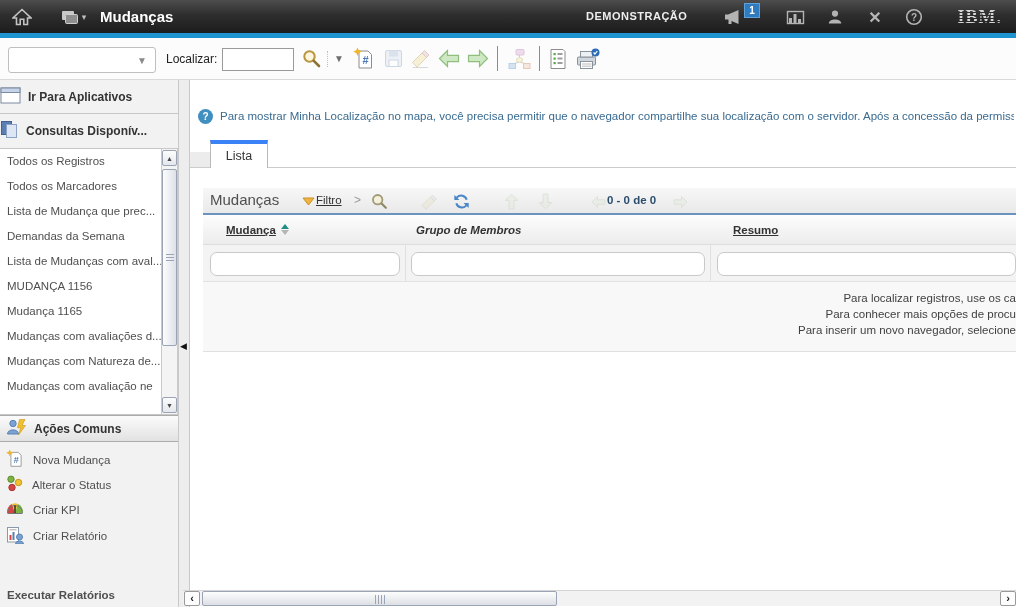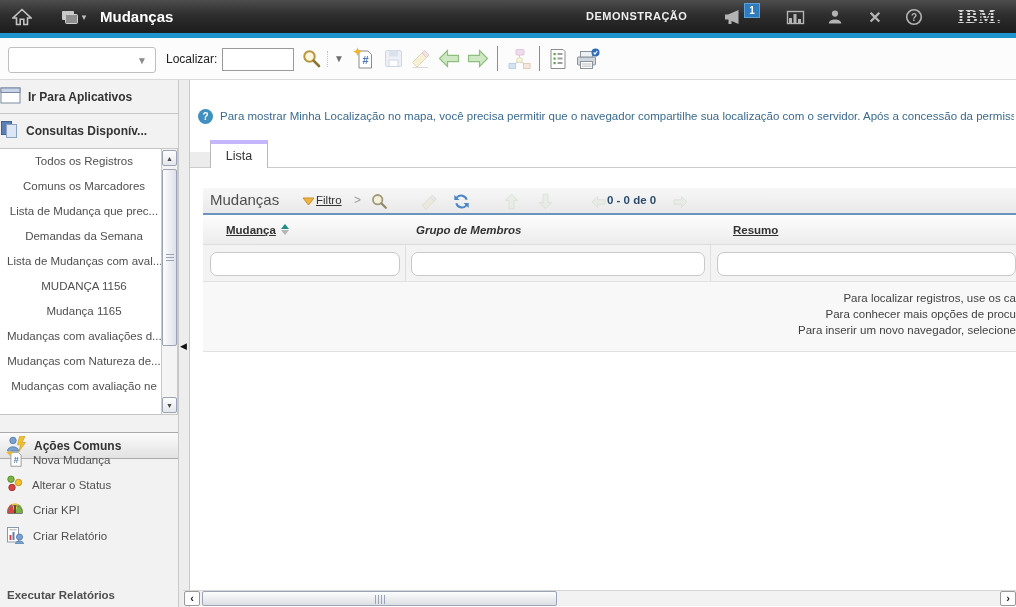--- a/index.html
+++ b/index.html
@@ -32,55 +32,55 @@
   .tb-dotsep { position:absolute; left:327px; top:13px; height:16px; border-left:1px dotted #c0c0c0; }
   .tb-caret { position:absolute; left:334px; top:15px; color:#6f6f6f; font-size:10px; cursor:pointer; }
   .tb-sep { position:absolute; top:8px; height:25px; border-left:1px solid #8c8c8c; }
 
   
   .sidebar { position:absolute; left:0; top:80px; width:178px; height:527px; background:#f2f2f2; }
   .side-head { position:relative; display:flex; align-items:center; gap:7px; font-weight:bold; font-size:12px; color:#333; cursor:pointer; }
   .side-head-1 { height:34px; border-bottom:1px solid #c6c6c6; }
   .side-head-2 { height:33px; }
   .query-list { position:absolute; left:0; top:68px; width:161px; height:267px; background:#fff; border-top:1px solid #c6c6c6; border-bottom:1px solid #c6c6c6; overflow:hidden; }
-  .query-item { height:25px; line-height:25px; padding-left:7px; font-size:11.5px; color:#4f4f4f; white-space:nowrap; overflow:hidden; cursor:pointer;text-align:center; }
+  .query-item { height:25px; line-height:25px; padding-left:7px; font-size:11.5px; color:#4f4f4f; white-space:nowrap; overflow:hidden; cursor:pointer; }
 
   
   .vscroll { position:absolute; left:161px; top:68px; width:17px; height:267px; background:#f4f4f4; border:1px solid #c9c9c9; }
   .vs-btn { position:absolute; left:0; width:15px; height:16px; background:linear-gradient(180deg,#fdfdfd,#e4e7ec); border:1px solid #9aa4b5; border-radius:2px;
     color:#4a4a4a; font-size:7px; text-align:center; line-height:15px; cursor:pointer; }
   .vs-up { top:1px; } .vs-down { bottom:1px; }
   .vs-thumb { position:absolute; left:0; top:20px; width:15px; height:177px; background:linear-gradient(90deg,#fdfdfd,#dde1e8); border:1px solid #9aa4b5; border-radius:2px; cursor:grab; }
   .vs-grip { position:absolute; left:3px; top:50%; margin-top:-4px; width:8px; height:8px;
     background:repeating-linear-gradient(180deg,#9aa4b5 0 1px,rgba(0,0,0,0) 1px 3px); }
 
   .section-bar { position:absolute; left:0; width:178px; height:27px; background:linear-gradient(180deg,#fbfbfb,#e2e2e2);
     border-top:1px solid #ababab; border-bottom:1px solid #ababab; display:flex; align-items:center; gap:7px; padding-left:6px;
     font-weight:bold; font-size:12px; color:#333; cursor:pointer; }
-  .acoes-bar { top:352px;align-items:center; }
+  .acoes-bar { top:335px;align-items:center; }
   .action-item { position:absolute; left:0; width:178px; height:25px; display:flex; align-items:center; gap:9px; padding-left:6px;
     font-size:11.5px; color:#4f4f4f; cursor:pointer; }
   .exec-item { position:absolute; left:0; top:504px; width:178px; height:23px; line-height:23px; padding-left:7px; font-size:11.5px; color:#4f4f4f; cursor:pointer;font-weight:bold; }
 
   
   .splitter { position:absolute; left:178px; top:80px; width:12px; height:527px; background:#ededed;
     border-left:1px solid #c9c9c9; border-right:1px solid #c9c9c9; cursor:col-resize; }
   .split-collapse { position:absolute; left:1px; top:261px; color:#111; font-size:9px; cursor:pointer; }
 
   
   .main { position:absolute; left:190px; top:80px; width:826px; height:527px; background:#fff; }
   .info-row { position:absolute; left:8px; top:27px; width:816px; height:18px; display:flex; align-items:center; gap:7px; overflow:hidden; }
   .info-ic { flex:0 0 15px; width:15px; height:15px; border-radius:50%; background:#3f8fc0; color:#fff; font-size:10px; font-weight:bold;
     text-align:center; line-height:15px; }
   .info-text { white-space:nowrap; color:#3a6b91; font-size:11.5px; }
 
   .tabstrip-left { position:absolute; left:0; top:72px; width:20px; height:16px; background:#ececec; }
   .tabstrip-border { position:absolute; left:0; top:87px; width:826px; border-top:1px solid #cccccc; }
   .tab-lista { position:absolute; left:20px; top:60px; width:58px; height:28px; background:#fff; border:1px solid #b9b9b9; border-bottom:none;
-    border-top:4px solid #c4b5fd; text-align:center; line-height:24px; font-size:12.5px; color:#333; cursor:pointer; z-index:2; }
+    border-top:4px solid #3b82f6; text-align:center; line-height:24px; font-size:12.5px; color:#333; cursor:pointer; z-index:2; }
 
   
   .card { position:absolute; left:13px; top:108px; width:813px; }
   .card-toolbar { position:relative; height:27px; background:linear-gradient(180deg,#f7f7f7,#e9e9e9); border-bottom:2px solid #6a93be; }
   .card-title { position:absolute; left:7px; top:3px; font-size:15px; color:#4f4f4f; }
   .ct-ic { position:absolute; top:4px; width:20px; height:19px; display:flex; align-items:center; justify-content:center; cursor:pointer; }
   .filtro-link { position:absolute; left:113px; top:6px; font-size:11.5px; color:#333; text-decoration:underline; cursor:pointer; }
   .ct-chev { position:absolute; left:151px; top:5px; color:#9a9a9a; font-size:12px; cursor:pointer; }
   .pag-text { position:absolute; left:404px; top:6px; font-size:11.5px; color:#2c4d6e; font-weight:600; }
 
@@ -254,21 +254,21 @@
     <div class="side-head side-head-2">
       <span><svg width="19" height="19" viewBox="0 0 19 19">
             <rect x="1.5" y="1.5" width="10" height="13" fill="#5b7fb4" stroke="#44618f"></rect>
             <rect x="6.5" y="4.5" width="10" height="13" fill="#dce6f4" stroke="#8aa3c4"></rect>
           </svg></span>
       <span>Consultas Disponív...</span>
     </div>
 
     <div class="query-list">
       <div class="query-item">Todos os Registros</div>
-      <div class="query-item">Comuns os Marcadores</div>
+      <div class="query-item">Todos os Marcadores</div>
       <div class="query-item">Lista de Mudança que prec...</div>
       <div class="query-item">Demandas da Semana</div>
       <div class="query-item">Lista de Mudanças com aval...</div>
       <div class="query-item">MUDANÇA 1156</div>
       <div class="query-item">Mudança 1165</div>
       <div class="query-item">Mudanças com avaliações d...</div>
       <div class="query-item">Mudanças com Natureza de...</div>
       <div class="query-item">Mudanças com avaliação ne</div>
     </div>
 

